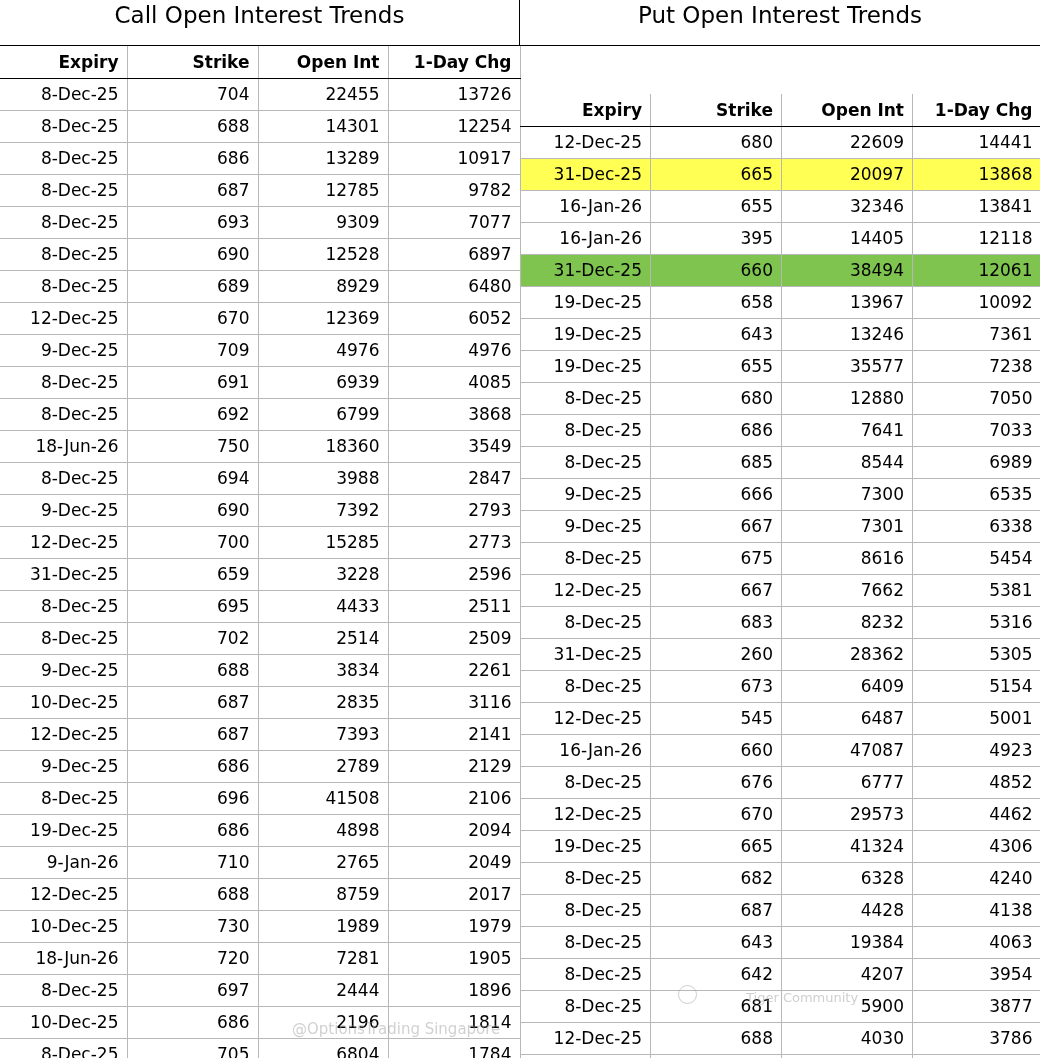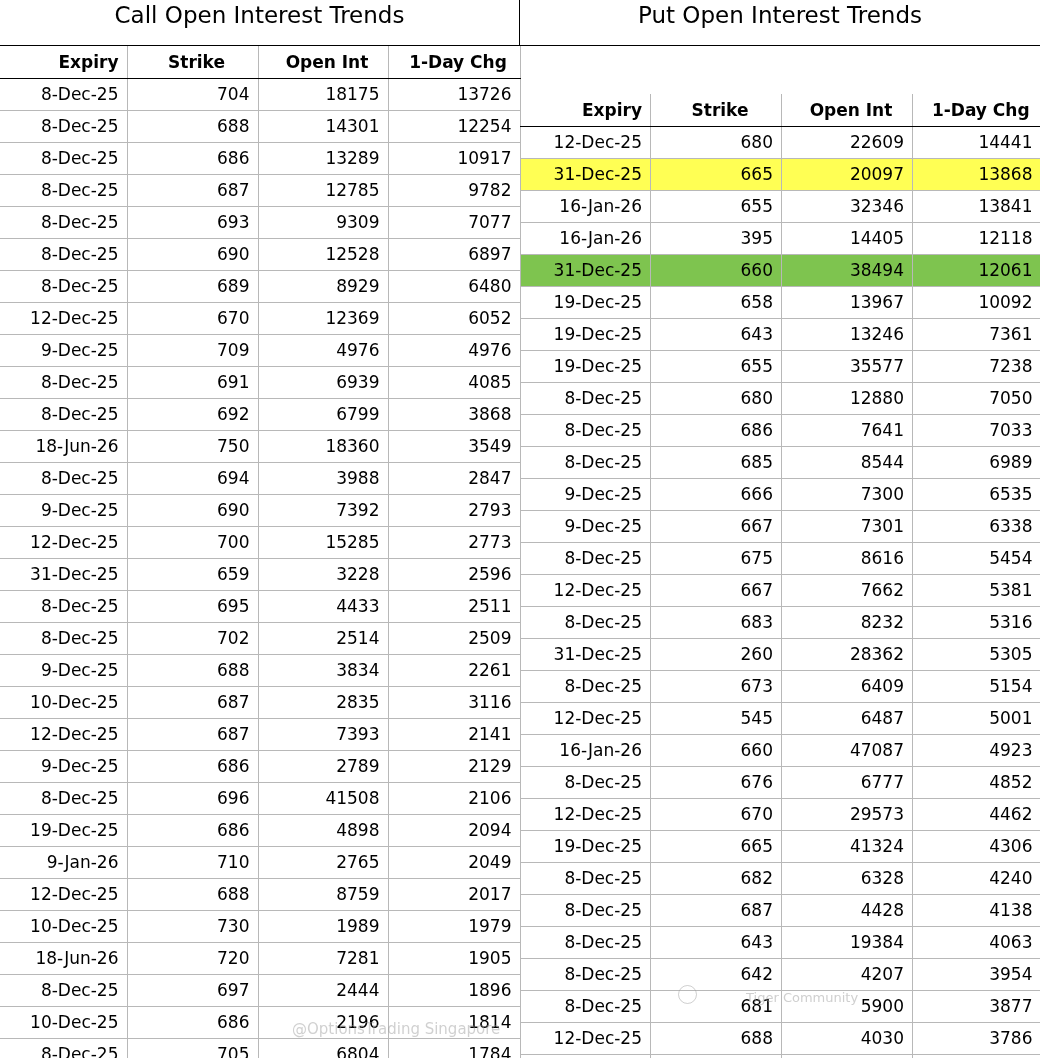--- a/index.html
+++ b/index.html
@@ -56,21 +56,21 @@
   }
   th {
     text-align: left;
     border-top: none;
     border-bottom: 1px solid #000000;
     font-size: 17px;
   }
   tr.header-row th { height: 32px; font-weight: bold; }
   td.c-expiry, th.h-expiry { text-align: right; }
   td.c-strike, td.c-oi, td.c-chg { text-align: right; }
-  th.h-strike, th.h-oi, th.h-chg { text-align: center; padding-left: 16px; }
+  th.h-strike, th.h-oi, th.h-chg { text-align: right; padding-left: 16px; }
 
   .panel.left table th:first-child,
   .panel.left table td:first-child { border-left: none; }
   .panel.right table th:last-child,
   .panel.right table td:last-child { border-right: none; }
 
   
   .panel.left col.w-expiry { width: 127px; }
   .panel.left col.w-strike { width: 131px; }
   .panel.left col.w-oi     { width: 130px; }
@@ -120,21 +120,21 @@
           <th class="h-expiry">Expiry</th>
           <th class="h-strike">Strike</th>
           <th class="h-oi">Open Int</th>
           <th class="h-chg">1-Day Chg</th>
         </tr>
       </thead>
       <tbody>
           <tr>
             <td class="c-expiry">8-Dec-25</td>
             <td class="c-strike">704</td>
-            <td class="c-oi">18175</td>
+            <td class="c-oi">22455</td>
             <td class="c-chg">13726</td>
           </tr>
           <tr>
             <td class="c-expiry">8-Dec-25</td>
             <td class="c-strike">688</td>
             <td class="c-oi">14301</td>
             <td class="c-chg">12254</td>
           </tr>
           <tr>
             <td class="c-expiry">8-Dec-25</td>

